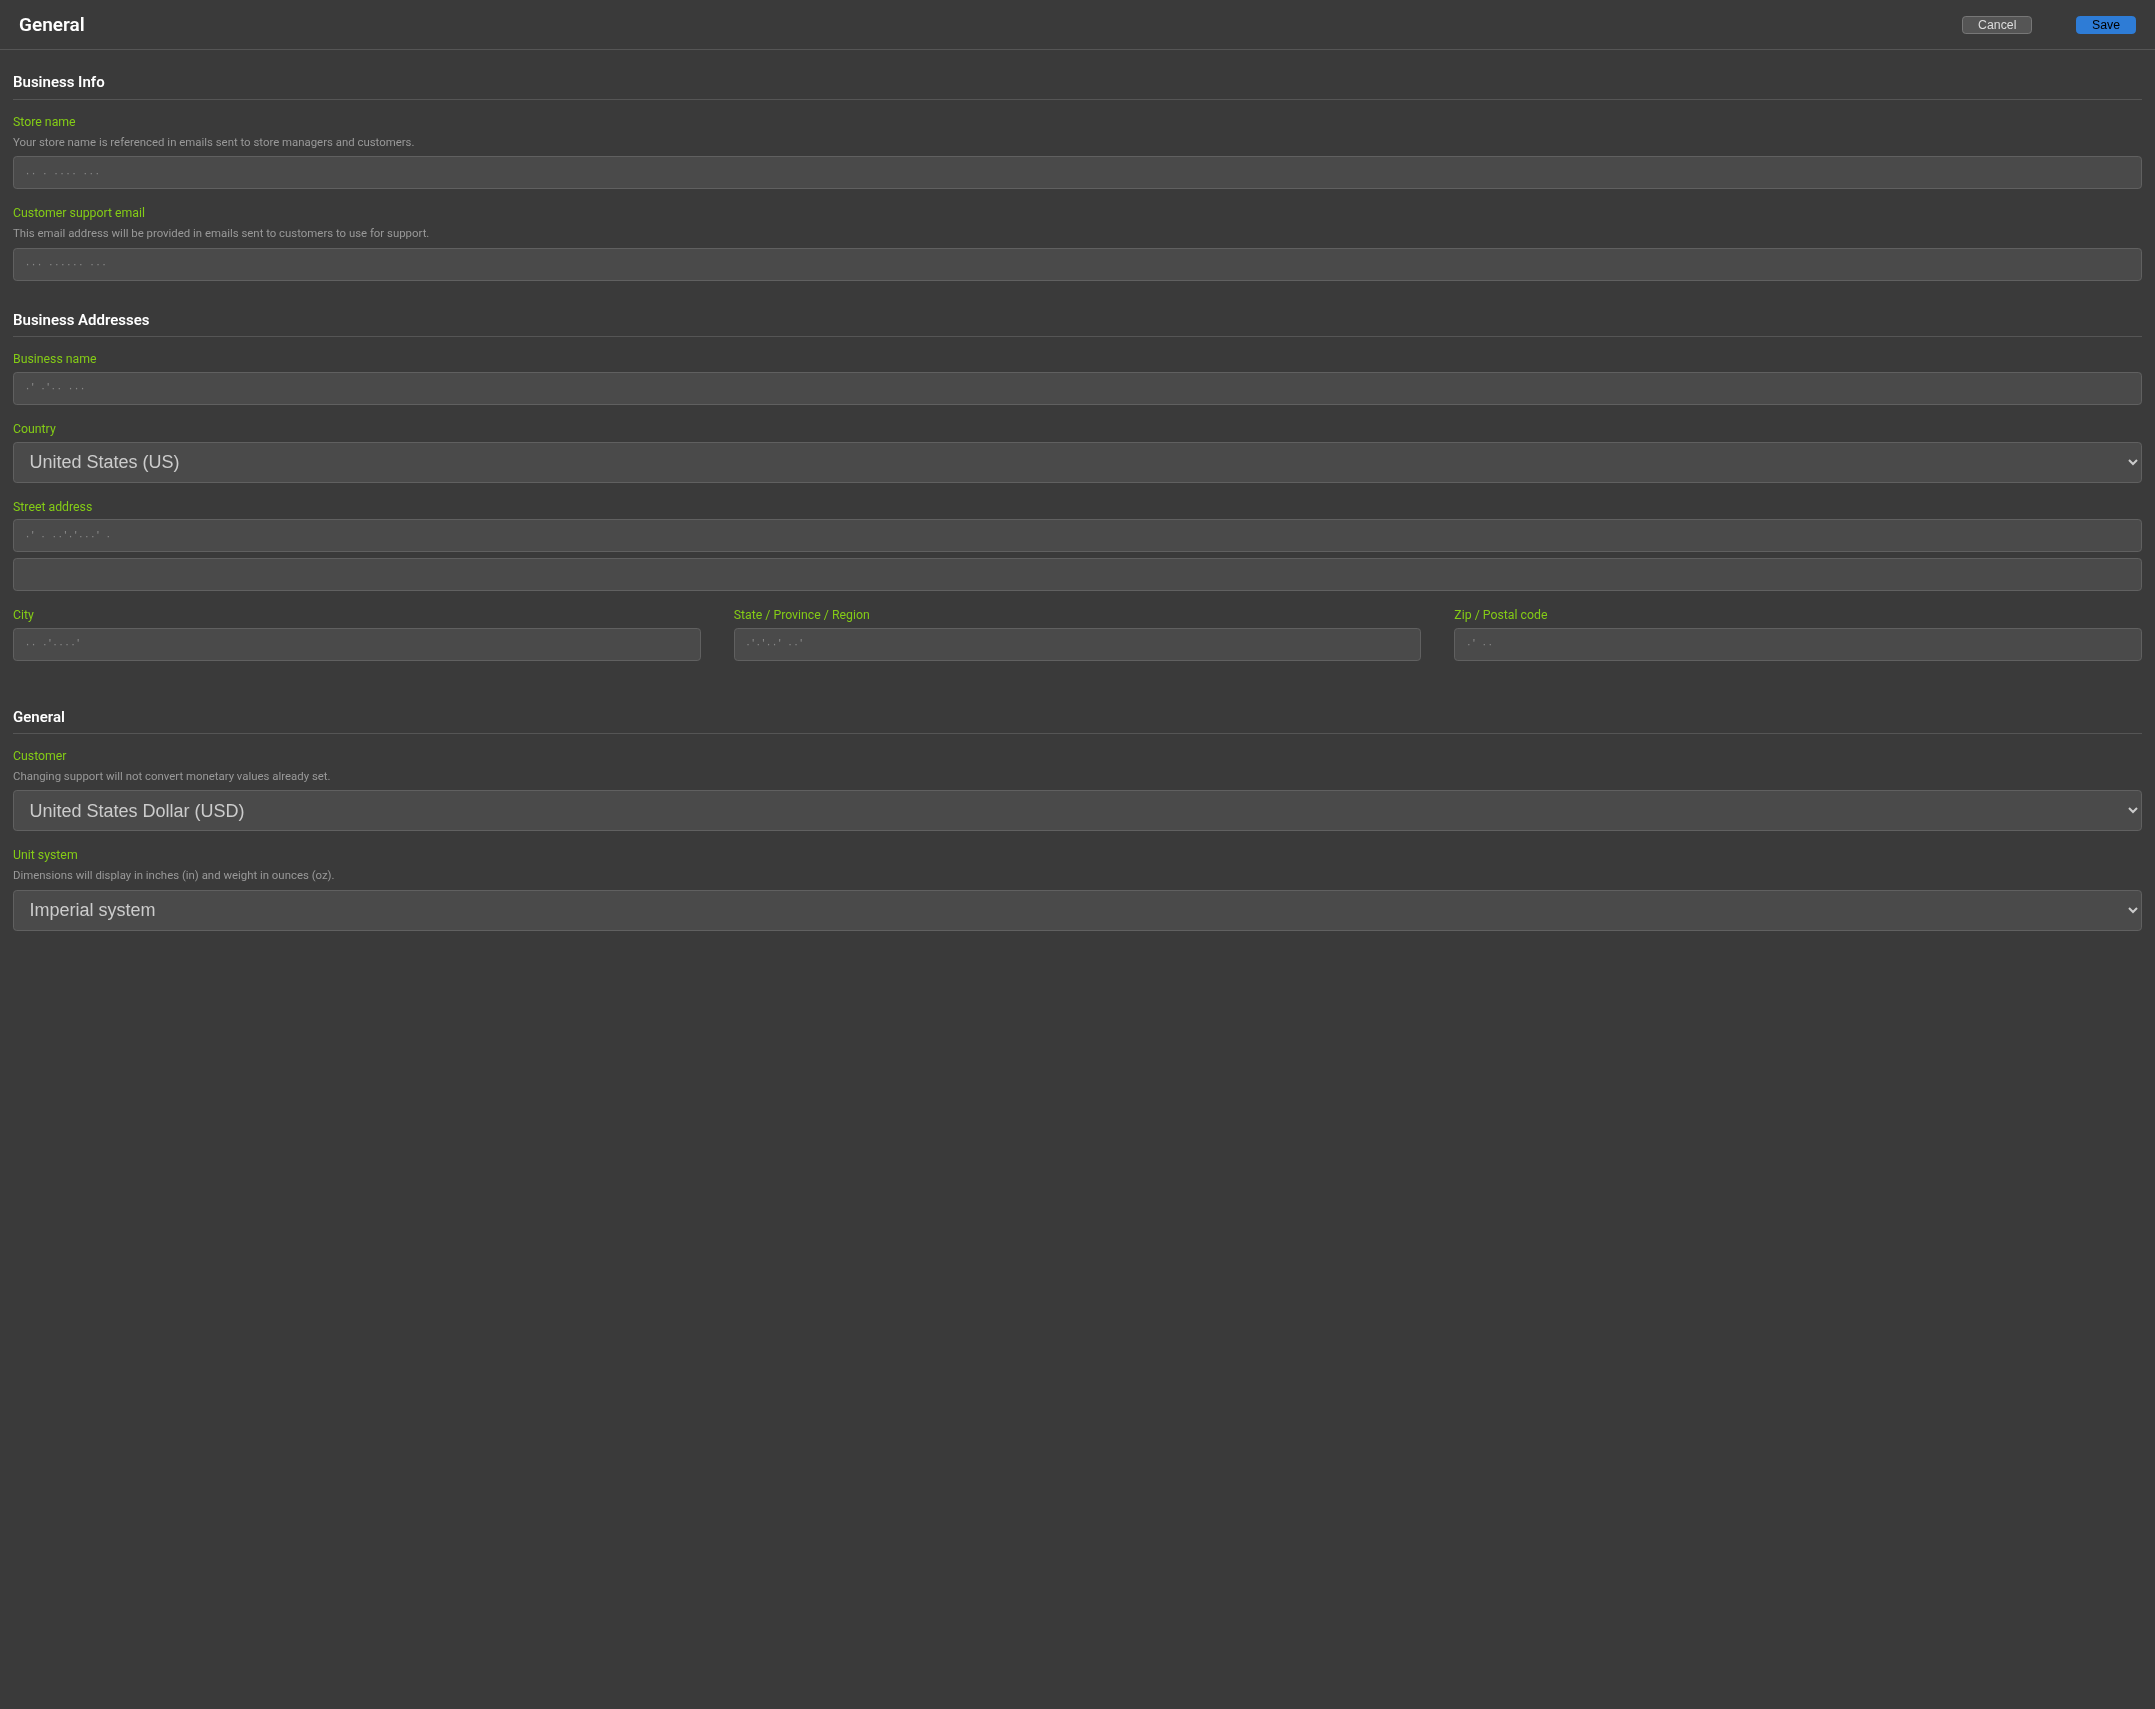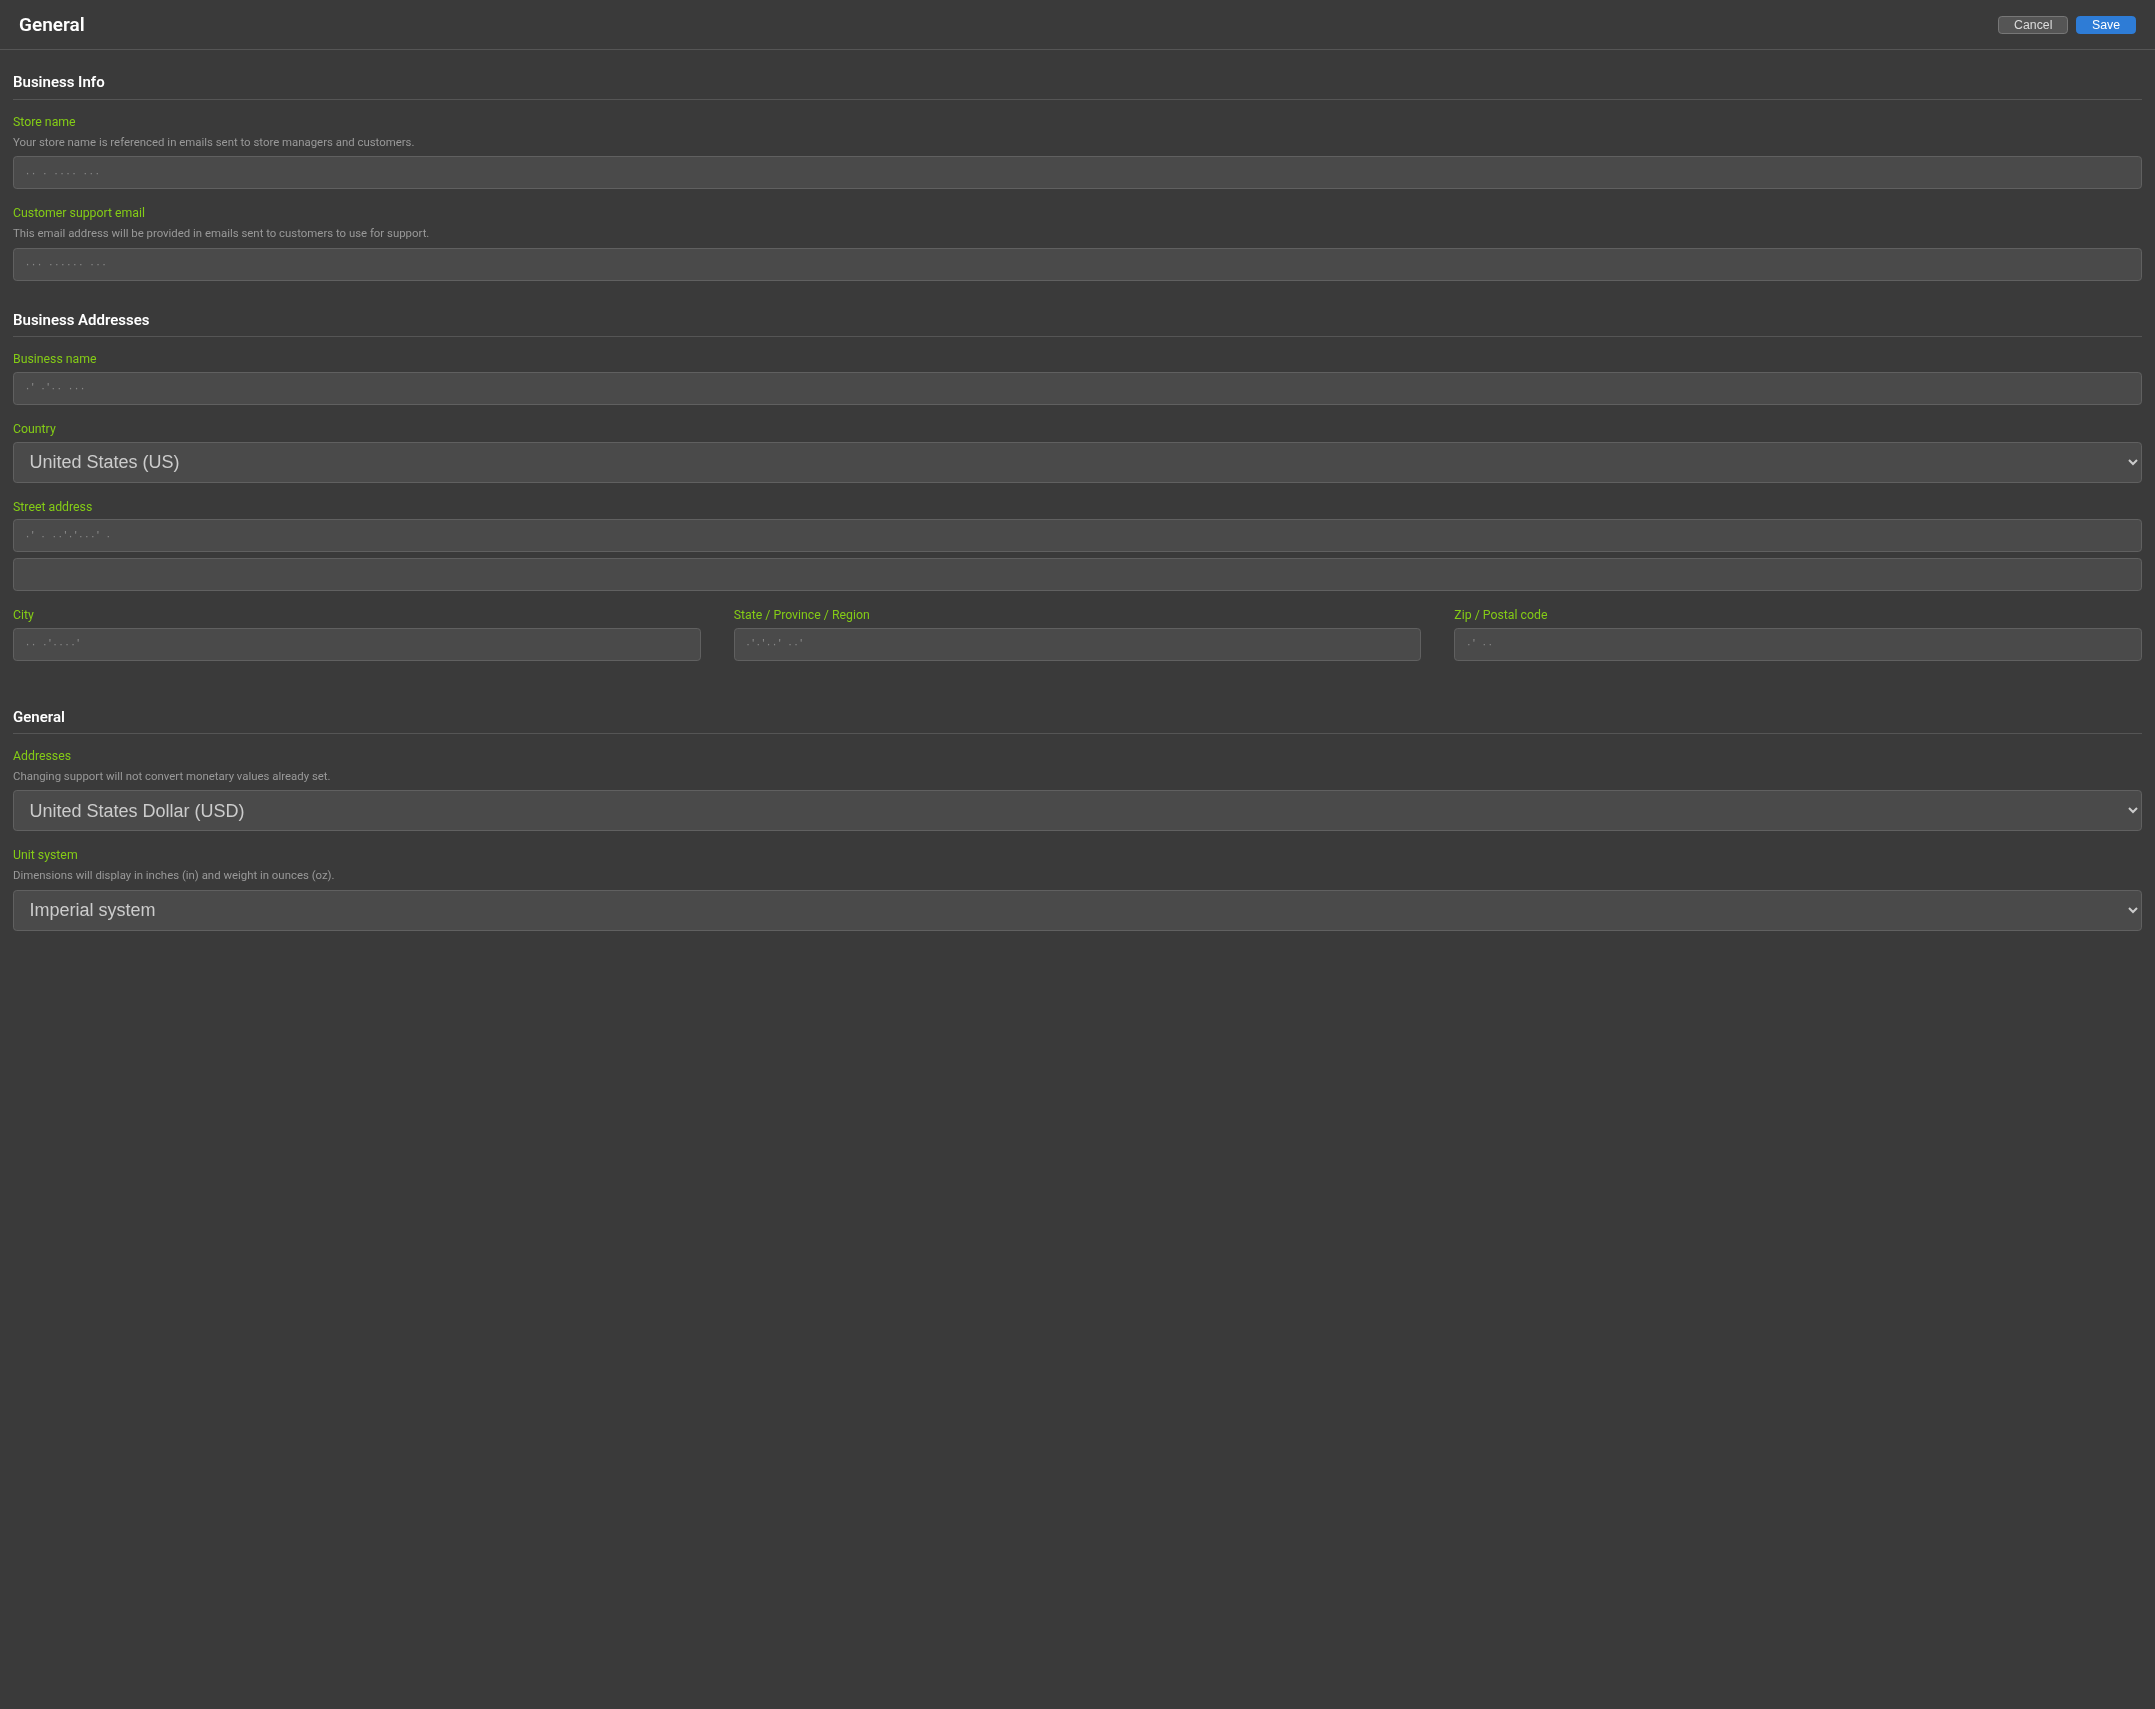--- a/index.html
+++ b/index.html
@@ -43,22 +43,23 @@
     }
 
     .btn-cancel {
       background: #555;
       color: #ddd;
       border-color: #777;
     }
 
     .btn-save {
       background: #2e7cd6;
-      color: #ffffff;
+      color: #000000;
       border-color: #2e7cd6;
+      margin-left: 36px;
     }
 
     
     .main-content {
       padding: 23px 13px;
     }
 
     
     .section {
       margin-bottom: 30px;
@@ -197,21 +198,21 @@
         <div class="field-label">Zip / Postal code</div>
         <input type="text" class="text-input masked-value" value="·' ··" style="">
       </div>
     </div>
   </section>
 
   <section class="section">
     <h2 class="section-title">General</h2>
 
     <div class="field-group">
-      <div class="field-label">Addresses</div>
+      <div class="field-label">Customer</div>
       <div class="field-description">Changing support will not convert monetary values already set.</div>
       <select class="select-input">
         <option>United States Dollar (USD)</option>
         <option>Euro (EUR)</option>
         <option>British Pound (GBP)</option>
         <option>Canadian Dollar (CAD)</option>
         <option>Australian Dollar (AUD)</option>
       </select>
     </div>
 

